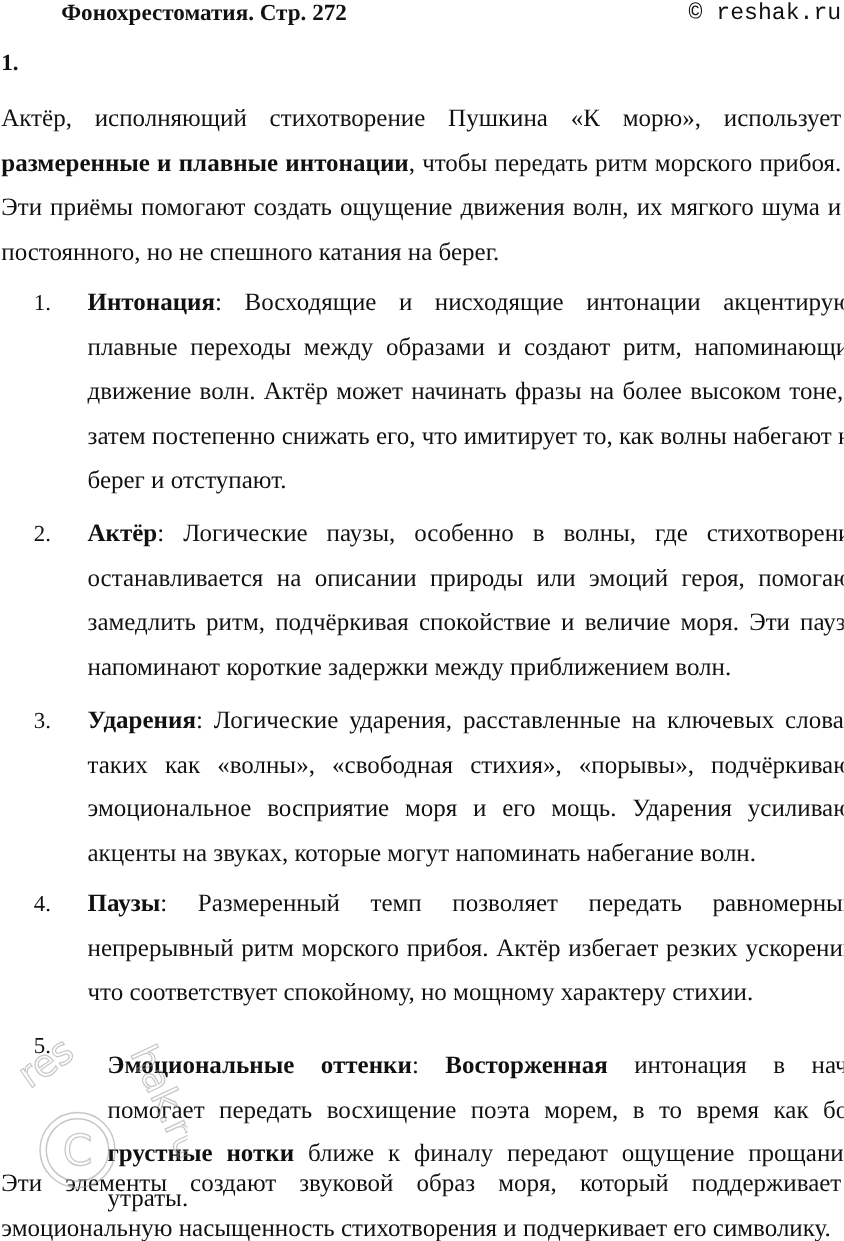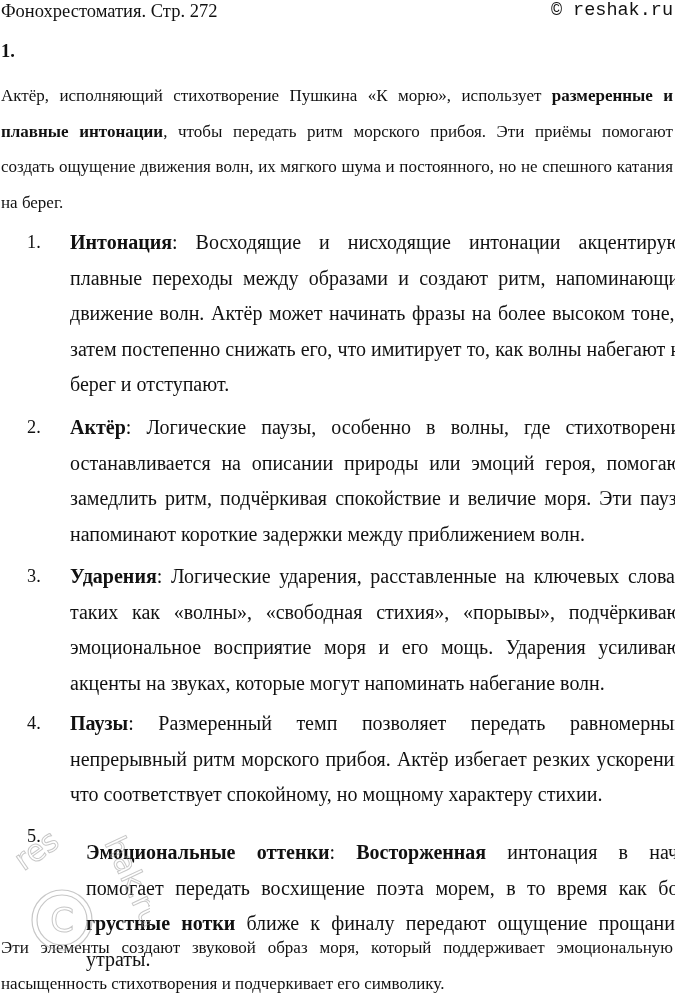--- a/index.html
+++ b/index.html
@@ -6,29 +6,29 @@
   body {
     width: 675px; height: 993px; overflow: hidden; position: relative;
     font-family: "Liberation Serif", "DejaVu Serif", serif;
     color: #111111;
   }
   .page { position: absolute; left: 0; top: 0; width: 675px; height: 993px; }
   .header {
     position: absolute; left: 0; top: 0; width: 675px; height: 24px;
     font-size: 18.5px; line-height: 22px;
   }
-  .header-title { position: absolute; left: 1px; top: 0; font-weight: normal; }
+  .header-title { position: absolute; left: 1px; top: 0; font-weight: bold; padding-left: 48px; }
   .header-copy { position: absolute; right: 2px; top: 0; font-family: Liberation Mono, monospace; }
   .task-number {
     position: absolute; left: 1px; top: 40px; font-weight: bold;
     font-size: 18.5px; line-height: 22px;
   }
   .para {
     position: absolute; left: 1px; width: 672px;
-    font-size: 17px; line-height: 35.5px;
+    font-size: 20px; line-height: 35.5px;
     text-align: justify;
   }
   .intro { top: 78px; }
   .conclusion { top: 930px; }
   .list { position: absolute; left: 0; top: 0; width: 675px; }
   .item { position: absolute; left: 0; width: 675px; }
   .item-num {
     position: absolute; left: 27px; top: 0;
     font-size: 18.3px; line-height: 35.5px;
   }

